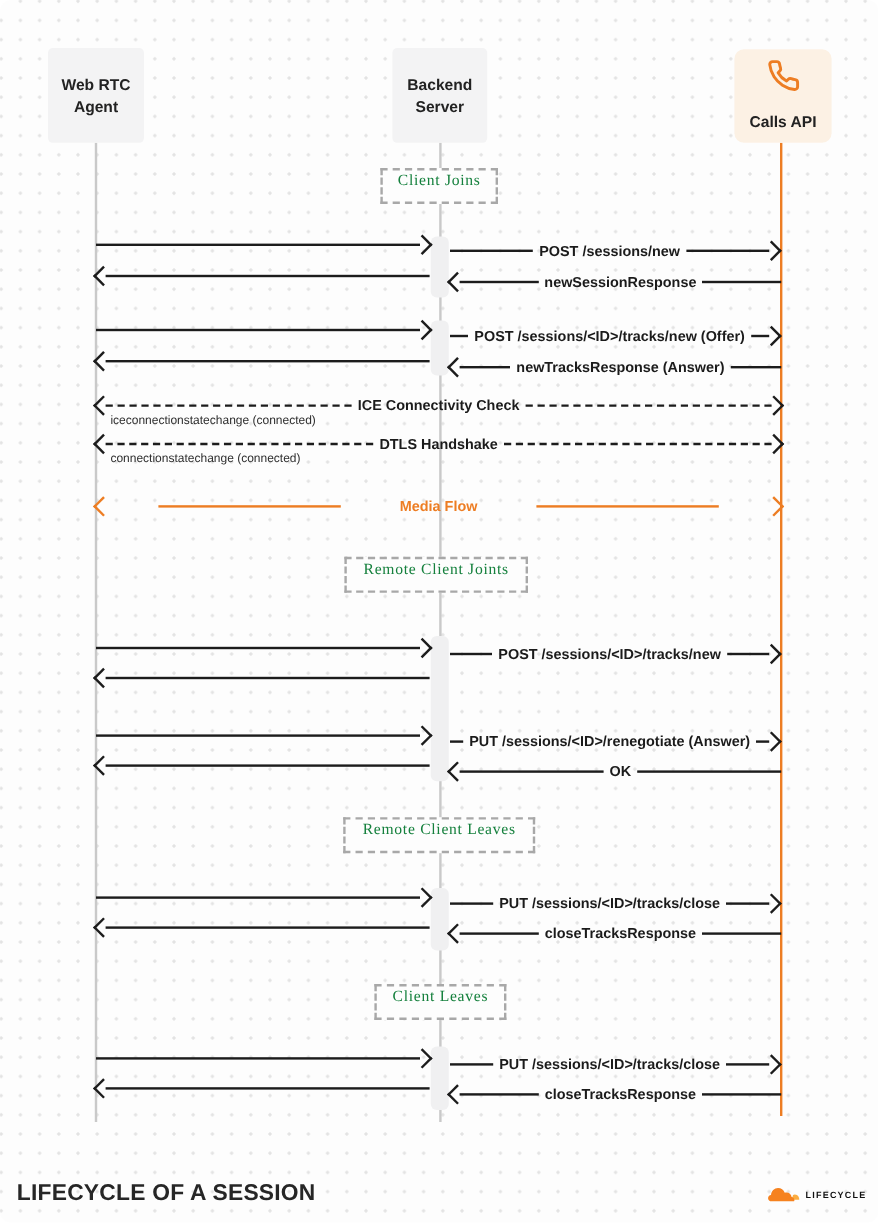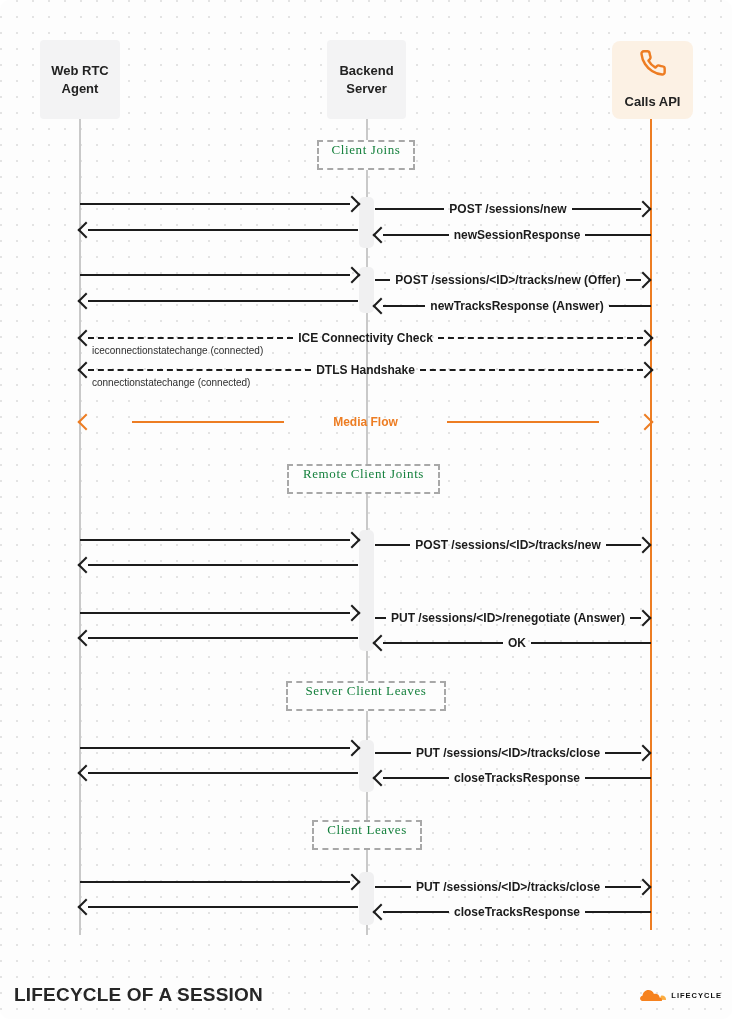--- a/index.html
+++ b/index.html
@@ -189,21 +189,21 @@
       <span class="seg"></span>
     </div>
   <div class="msg" style="left:375px;top:635px;width:276px;">
       <span class="head l"></span>
       <span class="seg"></span>
       <span class="lbl">OK</span>
       <span class="seg"></span>
     </div>
 
   <div class="section" style="left:286px;top:681px;width:156px;height:26px;">
-    <span>Server Client Leaves</span>
+    <span>Remote Client Leaves</span>
   </div>
 
   <div class="msg" style="left:80px;top:740px;width:278px;">
       <span class="seg"></span>
       <span class="head r"></span>
     </div>
   <div class="msg" style="left:375px;top:745px;width:274px;">
       <span class="seg"></span>
       <span class="lbl">PUT /sessions/&lt;ID&gt;/tracks/close</span>
       <span class="seg"></span>

